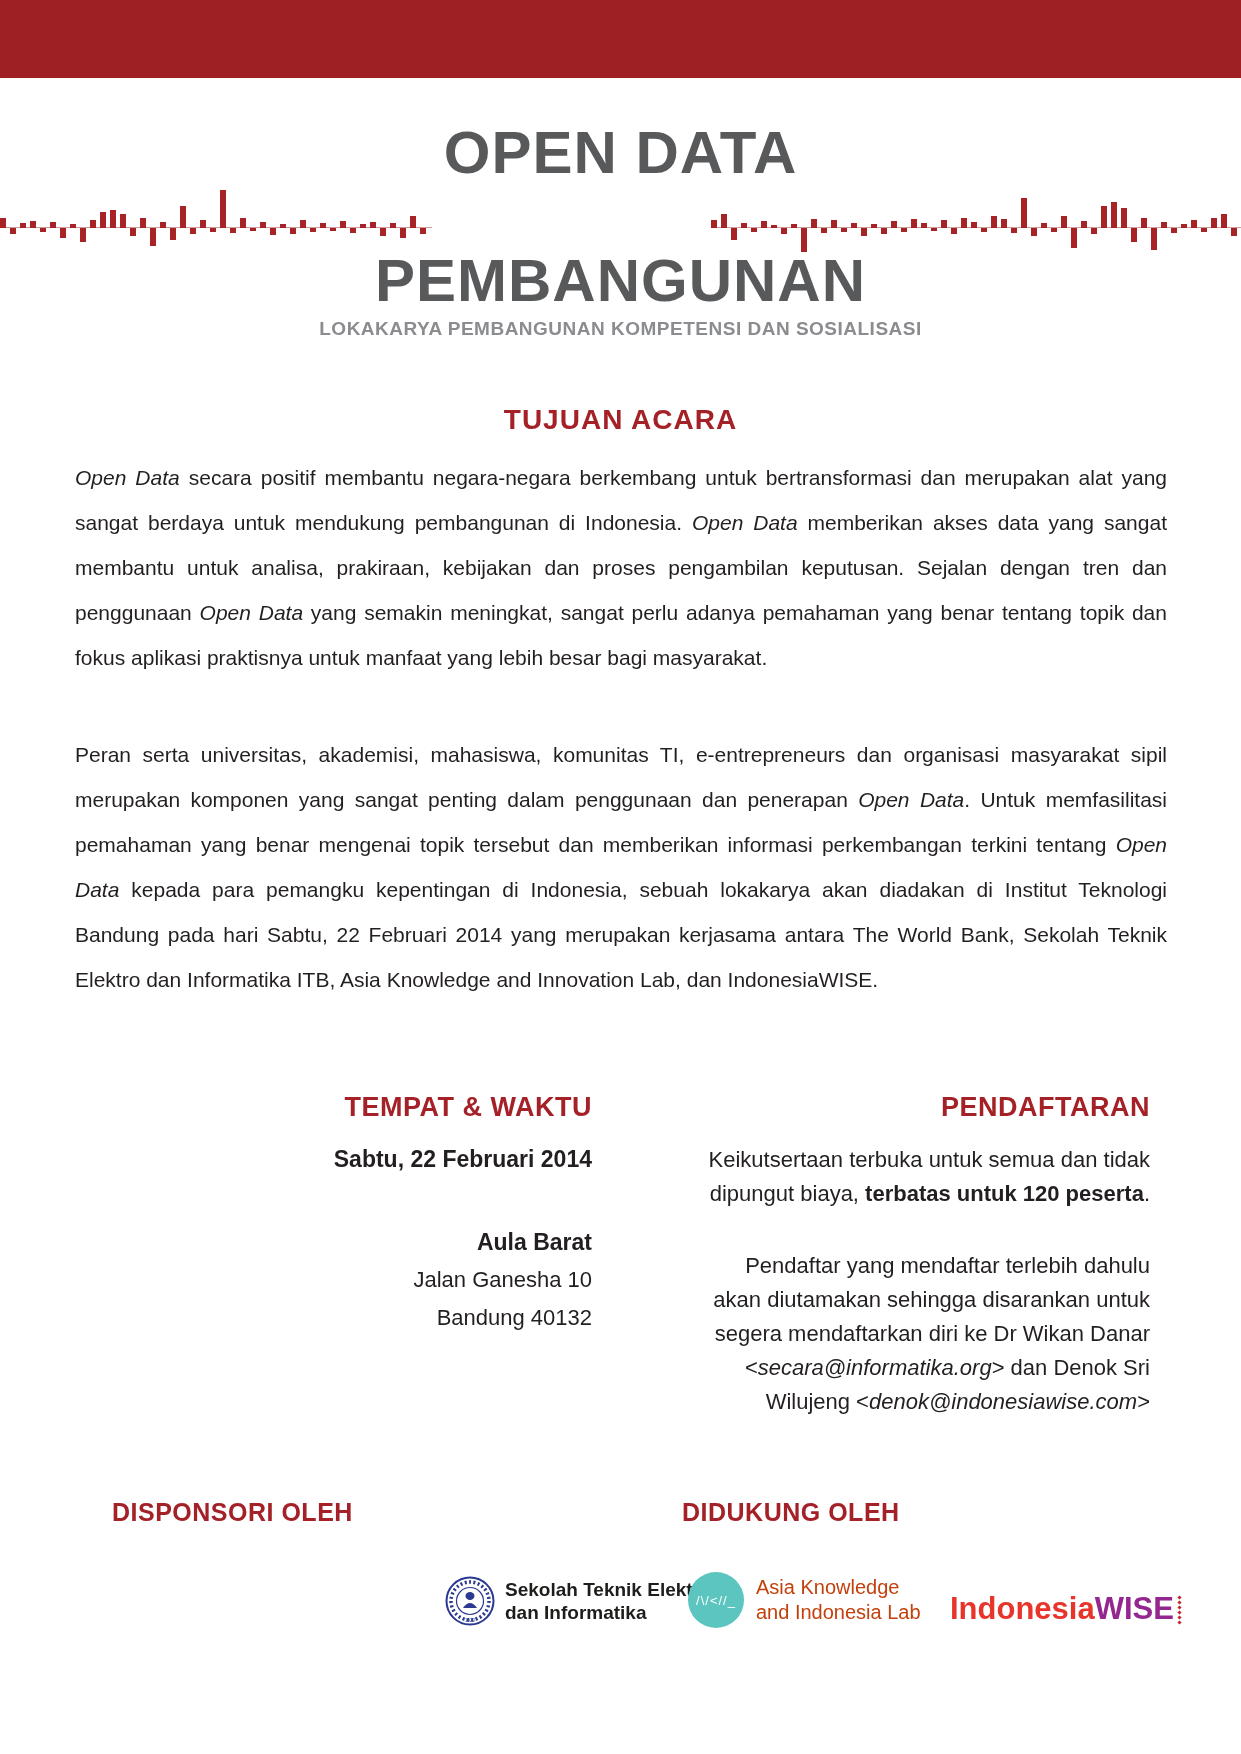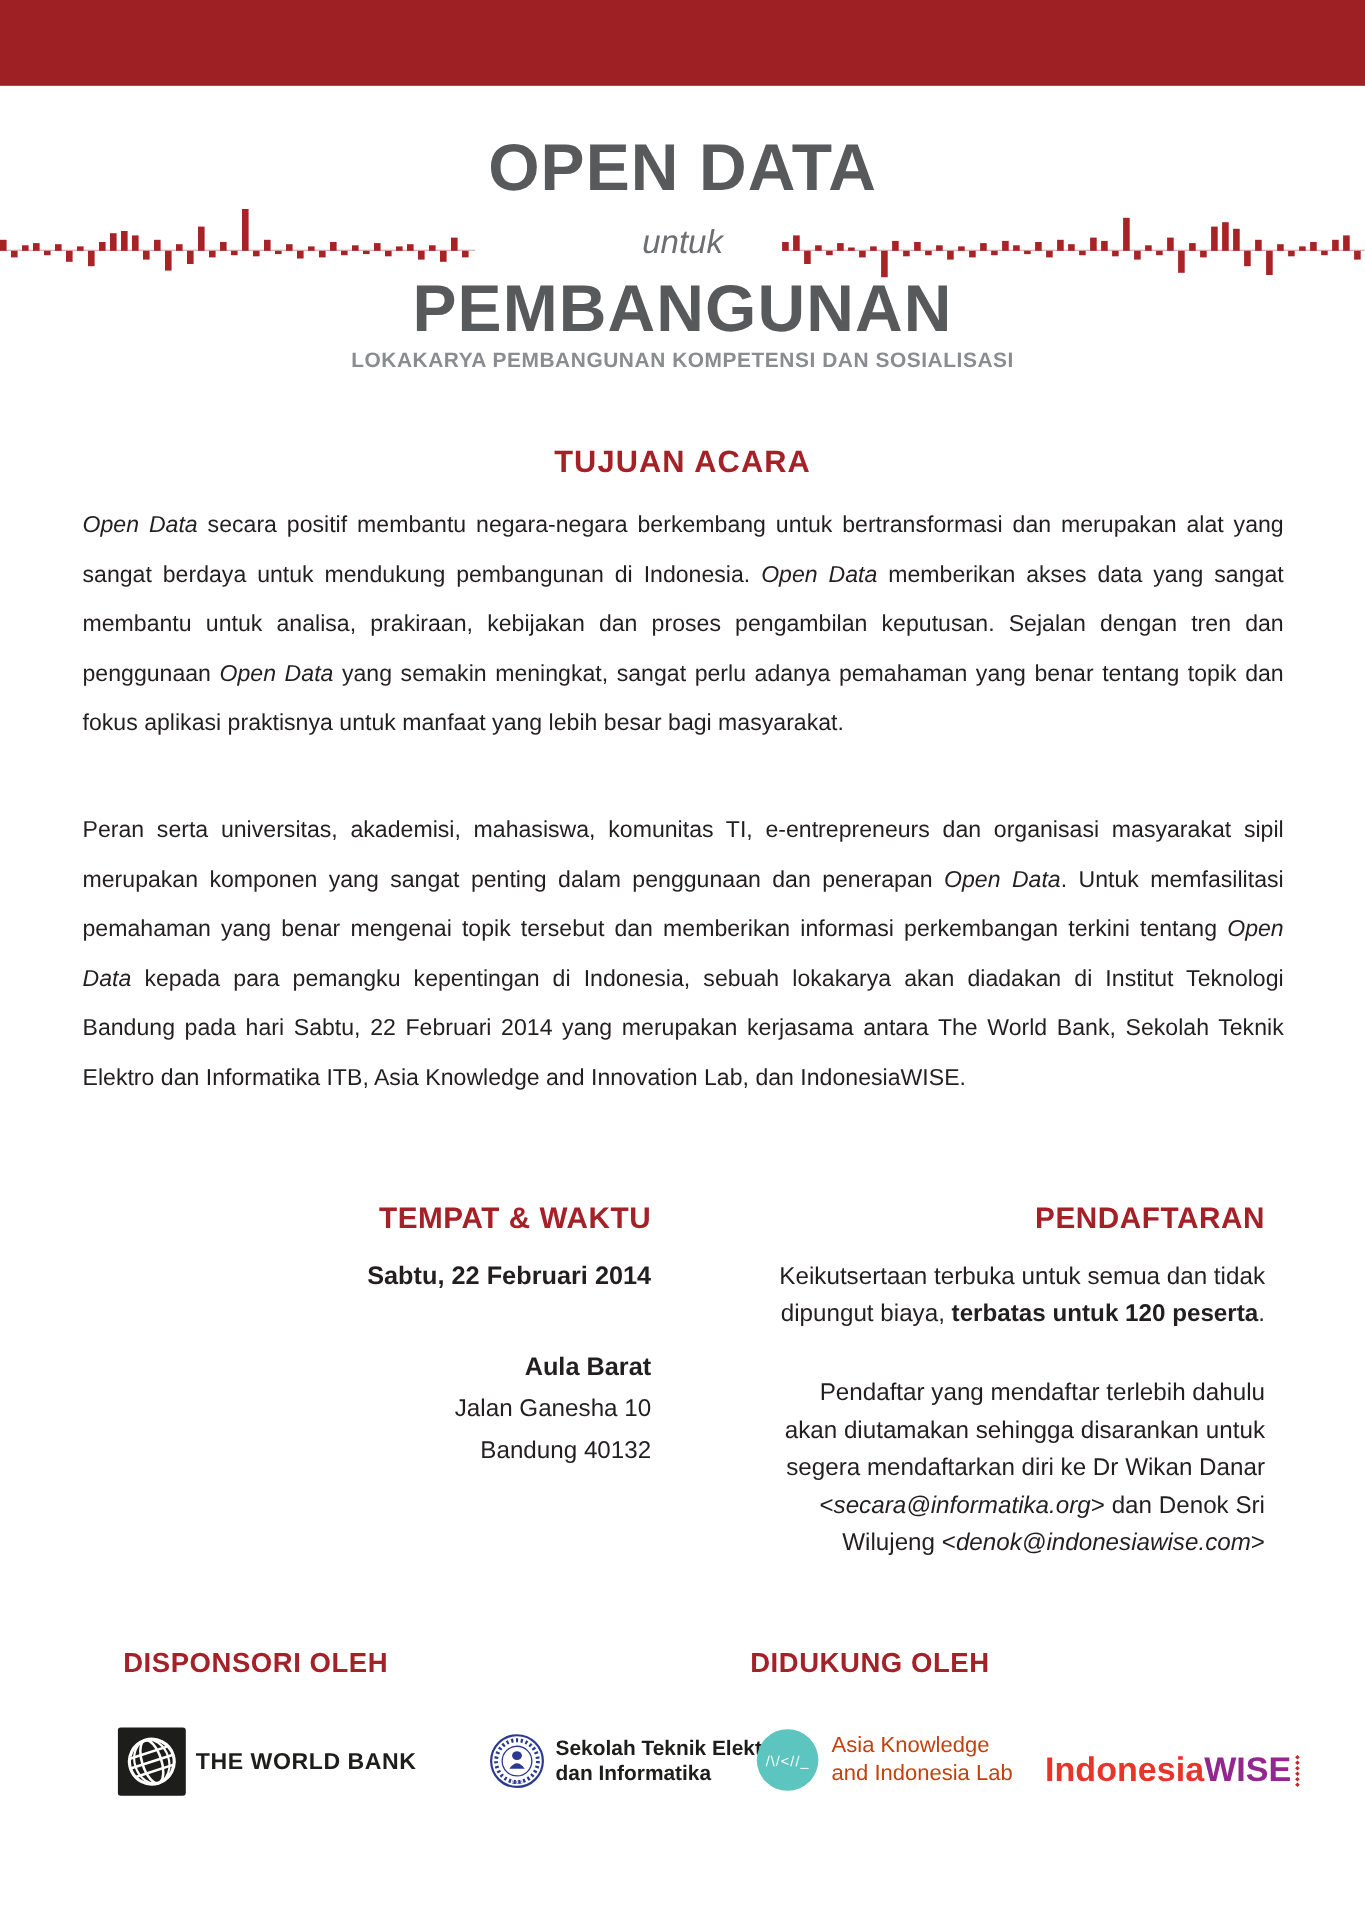--- a/index.html
+++ b/index.html
@@ -122,21 +122,20 @@
         <div class="bar" style="left: 340px; height: 7px; bottom: 30px;"></div>
         <div class="bar" style="left: 350px; height: 5px; top: 30px;"></div>
         <div class="bar" style="left: 360px; height: 4px; bottom: 30px;"></div>
         <div class="bar" style="left: 370px; height: 6px; bottom: 30px;"></div>
         <div class="bar" style="left: 380px; height: 8px; top: 30px;"></div>
         <div class="bar" style="left: 390px; height: 5px; bottom: 30px;"></div>
         <div class="bar" style="left: 400px; height: 10px; top: 30px;"></div>
         <div class="bar" style="left: 410px; height: 12px; bottom: 30px;"></div>
         <div class="bar" style="left: 420px; height: 6px; top: 30px;"></div>
       </div>
-    <span class="untuk">untuk</span>
     <div class="bar-seg right">
         <div class="bar" style="left: 0px; height: 8px; bottom: 30px;"></div>
         <div class="bar" style="left: 10px; height: 14px; bottom: 30px;"></div>
         <div class="bar" style="left: 20px; height: 12px; top: 30px;"></div>
         <div class="bar" style="left: 30px; height: 5px; bottom: 30px;"></div>
         <div class="bar" style="left: 40px; height: 4px; top: 30px;"></div>
         <div class="bar" style="left: 50px; height: 7px; bottom: 30px;"></div>
         <div class="bar" style="left: 60px; height: 3px; bottom: 30px;"></div>
         <div class="bar" style="left: 70px; height: 6px; top: 30px;"></div>
         <div class="bar" style="left: 80px; height: 4px; bottom: 30px;"></div>
@@ -215,34 +214,20 @@
     <p class="reg-p second"><span>Pendaftar yang mendaftar terlebih dahulu
 akan diutamakan sehingga disarankan untuk
 segera mendaftarkan diri ke Dr Wikan Danar
 &lt;</span><span class="it">secara@informatika.org</span><span>&gt; dan Denok Sri
 Wilujeng &lt;</span><span class="it">denok@indonesiawise.com</span><span>&gt;</span></p>
   </div>
 
   <h3 class="section-heading sponsor-heading h-disponsori">DISPONSORI OLEH</h3>
   <h3 class="section-heading sponsor-heading h-didukung">DIDUKUNG OLEH</h3>
 
-  <div class="logo logo-wb">
-    <svg class="wb-box" viewBox="0 0 64 64">
-      <rect x="0" y="0" width="64" height="64" rx="3" fill="#1d1d1b"></rect>
-      <g transform="rotate(-18 32 32)" stroke="#ffffff" fill="none">
-        <circle cx="32" cy="32" r="21" stroke-width="3"></circle>
-        <ellipse cx="32" cy="32" rx="9" ry="21" stroke-width="2.4"></ellipse>
-        <ellipse cx="32" cy="32" rx="16" ry="21" stroke-width="2"></ellipse>
-        <line x1="14" y1="23" x2="50" y2="23" stroke-width="2.4"></line>
-        <line x1="11" y1="32" x2="53" y2="32" stroke-width="2.4"></line>
-        <line x1="14" y1="41" x2="50" y2="41" stroke-width="2.4"></line>
-      </g>
-    </svg>
-    <span class="wb-label">THE WORLD BANK</span>
-  </div>
 
   <div class="logo logo-itb">
     <svg width="50" height="50" viewBox="0 0 50 50">
       <circle cx="25" cy="25" r="23.5" fill="#ffffff" stroke="#2b3990" stroke-width="2"></circle>
       <circle cx="25" cy="25" r="19" fill="none" stroke="#2b3990" stroke-width="3.5" stroke-dasharray="2 2.4"></circle>
       <circle cx="25" cy="25" r="13.5" fill="none" stroke="#2b3990" stroke-width="1.2"></circle>
       <ellipse cx="25" cy="20" rx="4.5" ry="4" fill="#2b3990"></ellipse>
       <path d="M18 32 Q25 22 32 32 Z" fill="#2b3990"></path>
       <text x="25" y="45.5" text-anchor="middle" font-size="4.5" fill="#2b3990" font-family="Liberation Sans, sans-serif">1920</text>
     </svg>

